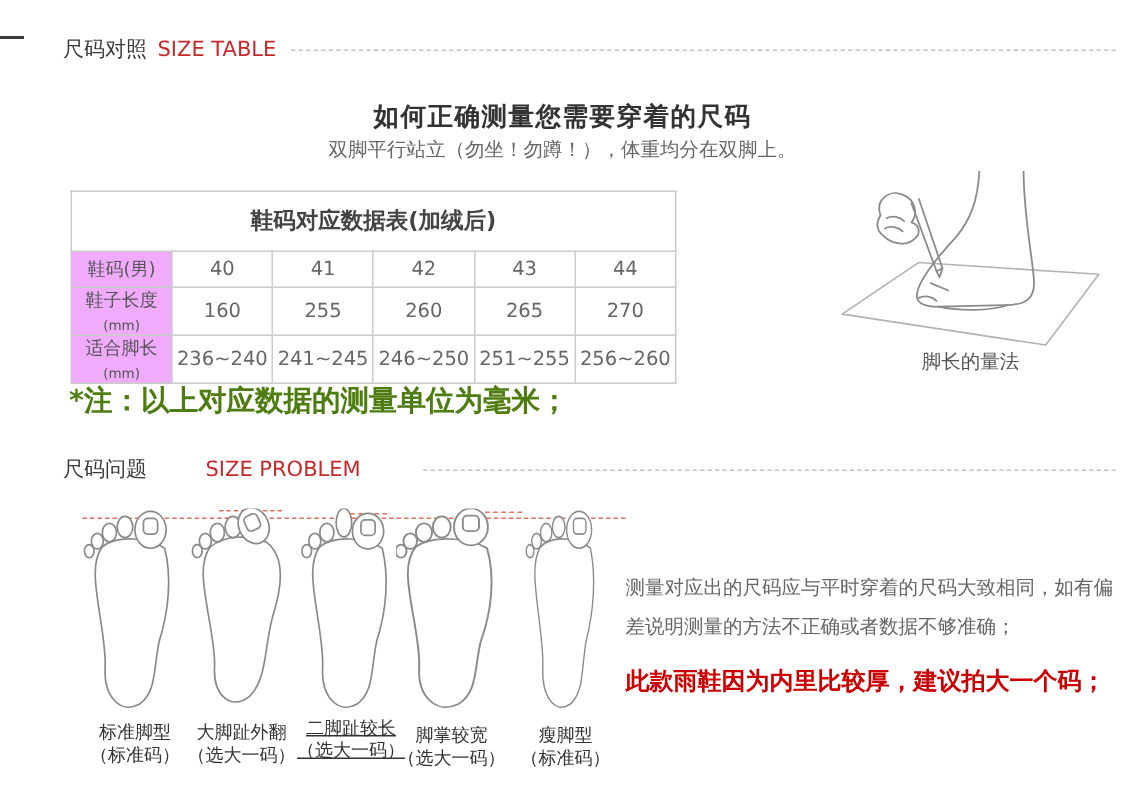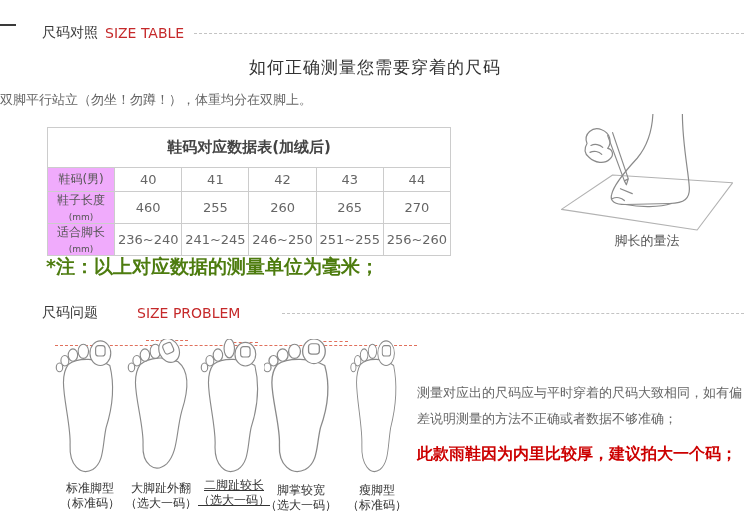--- a/index.html
+++ b/index.html
@@ -6,23 +6,23 @@
   body { font-family:"DejaVu Sans","Liberation Sans",sans-serif; }
   .page { position:relative; width:750px; height:530px; background:#fff; overflow:hidden;margin-top:24px; }
 
   
   .sec-header { position:absolute; left:42px; right:6px; display:flex; align-items:center; }
   .sec-header .zh { font-size:14px; color:#3a3a3a; white-space:nowrap; }
   .sec-header .en { font-size:14px; color:#c5292a; margin-left:7px; white-space:nowrap; }
   .sec-header .dash { flex:1; border-top:1px dashed #c3c3c3; margin-left:10px; height:0; }
   .top-tick { position:absolute; left:0; top:0; width:16px; height:2px; background:#3a3a3a; }
 
-  .title { position:absolute; top:32px; left:0; width:100%; text-align:center;
-           font-size:17px; font-weight:normal; color:#333; letter-spacing:1px; }
-  .subtitle { position:absolute; top:67px; left:0; width:100%; text-align:left;
+  .title { position:absolute; top:42px; left:0; width:100%; text-align:center;
+           font-size:17px; font-weight:bold; color:#333; letter-spacing:1px; }
+  .subtitle { position:absolute; top:67px; left:0; width:100%; text-align:center;
               font-size:13px; color:#666; }
 
   
   table.size { position:absolute; left:47px; top:103px; width:404px;
                border-collapse:collapse; table-layout:fixed; }
   table.size td { border:1px solid #ccc; text-align:center; color:#666;
                   font-size:13px; padding:0; height:23px; }
   table.size .t-title { height:39px; font-size:15px; font-weight:bold; color:#444; }
   table.size .t-label { width:76px; font-size:12px; color:#555; background:#f0abfc; }
   table.size .unit { font-size:9px; }
@@ -73,21 +73,21 @@
     <tr>
       <td class="t-label"><span>鞋码(男)</span><span class="unit"></span></td>
       <td>40</td>
       <td>41</td>
       <td>42</td>
       <td>43</td>
       <td>44</td>
     </tr>
     <tr>
       <td class="t-label"><span>鞋子长度</span><span class="unit">(mm)</span></td>
-      <td>460</td>
+      <td>160</td>
       <td>255</td>
       <td>260</td>
       <td>265</td>
       <td>270</td>
     </tr>
     <tr>
       <td class="t-label"><span>适合脚长</span><span class="unit">(mm)</span></td>
       <td>236~240</td>
       <td>241~245</td>
       <td>246~250</td>

